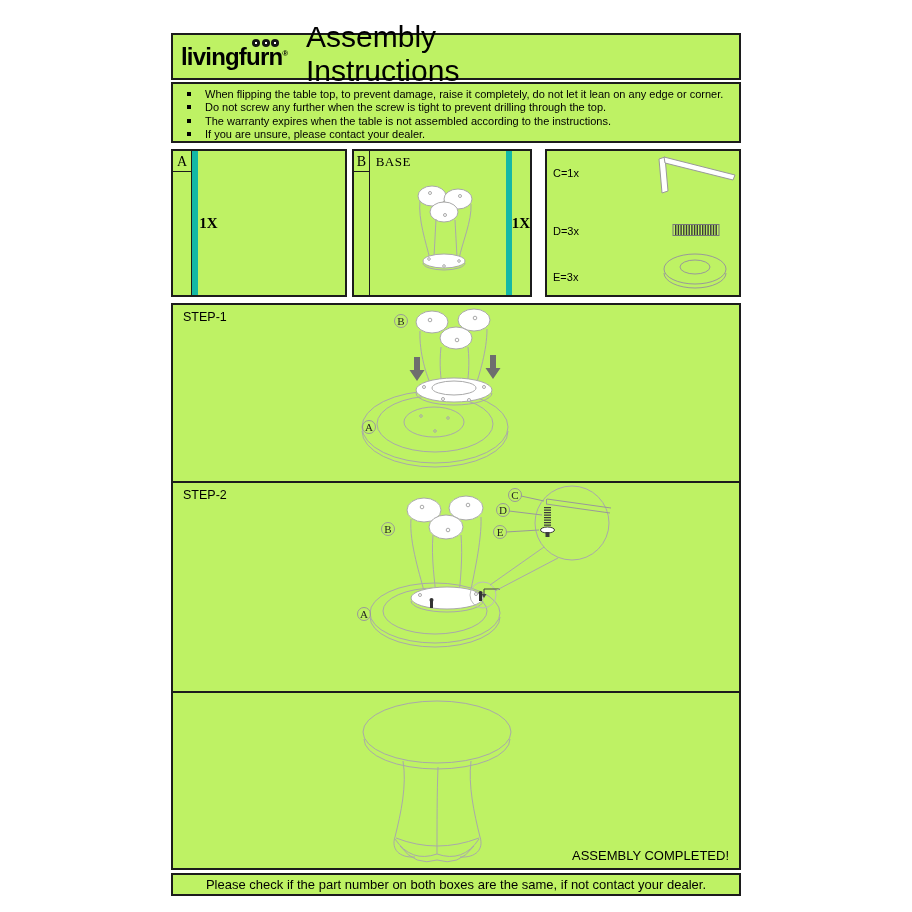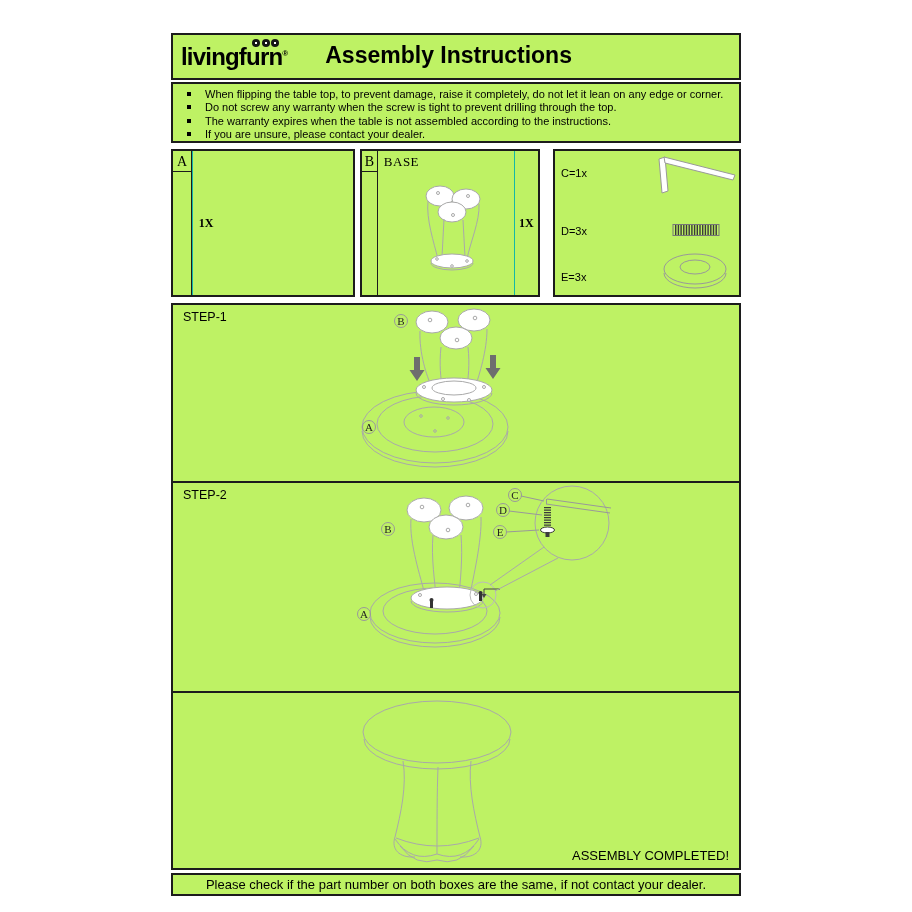--- a/index.html
+++ b/index.html
@@ -8,38 +8,38 @@
   .doc { position:absolute; left:171px; top:33px; width:570px; }
 
   .box { border:2px solid #1c1c1c; background:#bef264; }
 
   
   .header-box { position:relative; height:47px; display:flex; align-items:center; }
   .logo { position:relative; margin-left:8px; font-weight:bold; font-size:24px; letter-spacing:-0.8px; font-family:"Liberation Sans", sans-serif; }
   .logo .reg { font-size:8px; vertical-align:super; }
   .badges { position:absolute; top:-4px; right:8px; display:flex; gap:1.5px; }
   .badge { width:8px; height:8px; border-radius:50%; background:radial-gradient(circle at 50% 50%, #fff 0 1.1px, #151515 1.2px); }
-  .title { position:absolute; left:50%; top:50%; transform:translate(-53%,-54%); font-size:23px;font-weight:bold; }
+  .title { position:absolute; left:50%; top:50%; transform:translate(-53%,-54%); font-size:30px; }
 
   
   .warn-box { margin-top:2px; height:61px; padding:4px 8px 0 12px; }
   .warn-item { display:flex; align-items:flex-start; line-height:13.4px; font-size:11px; }
   .warn-item .sq { width:4px; height:4px; background:#000; margin:4px 14px 0 2px; flex:0 0 auto; }
 
   
   .parts-row { margin-top:6px; height:148px; display:flex; }
   .pbox { display:flex; height:148px; }
   .pbox-a { width:190px; }
   .pbox-b { width:180px; margin-left:5px; }
-  .hw-box { flex:1; margin-left:13px; position:relative; }
+  .hw-box { flex:1; margin-left:13px; position:relative;padding-left:8px; }
   .pletter { width:19px; border-right:1px solid #1c1c1c; }
   .pletter .lt { display:block; text-align:center; font-family:"Liberation Serif", serif; font-size:14px; height:21px; line-height:21px; border-bottom:1px solid #1c1c1c; }
   .pmain { flex:1; position:relative; }
   .pname { position:absolute; left:6px; top:3px; font-family:"Liberation Serif", serif; font-size:13px; letter-spacing:0.5px; }
-  .pqty { width:27px; border-left:1px solid #14b8a6; display:flex; align-items:center; justify-content:center; font-family:"Liberation Serif", serif; font-size:12px; font-weight:600;text-align:right; }
+  .pqty { width:27px; border-left:6px solid #14b8a6; display:flex; align-items:center; justify-content:center; font-family:"Liberation Serif", serif; font-size:15px; font-weight:600;text-align:right; }
   .pbox-b .pletter { width:17px; }
   .pbox-b .pqty { width:26px; }
   .hw-label { position:absolute; left:6px; font-size:11px; }
 
   
   .steps-box { margin-top:6px; }
   .step { position:relative; }
   .step-1 { height:176px; }
   .step-2 { height:210px; border-top:2px solid #1c1c1c; }
   .step-done { height:177px; border-top:2px solid #1c1c1c; }
@@ -70,21 +70,21 @@
       <div class="title">Assembly Instructions</div>
     </div>
 
     <div class="box warn-box">
       <div class="warn-item">
           <span class="sq"></span>
           <span>When flipping the table top, to prevent damage, raise it completely, do not let it lean on any edge or corner.</span>
         </div>
       <div class="warn-item">
           <span class="sq"></span>
-          <span>Do not screw any warranty when the screw is tight to prevent drilling through the top.</span>
+          <span>Do not screw any further when the screw is tight to prevent drilling through the top.</span>
         </div>
       <div class="warn-item">
           <span class="sq"></span>
           <span>The warranty expires when the table is not assembled according to the instructions.</span>
         </div>
       <div class="warn-item">
           <span class="sq"></span>
           <span>If you are unsure, please contact your dealer.</span>
         </div>
     </div>

